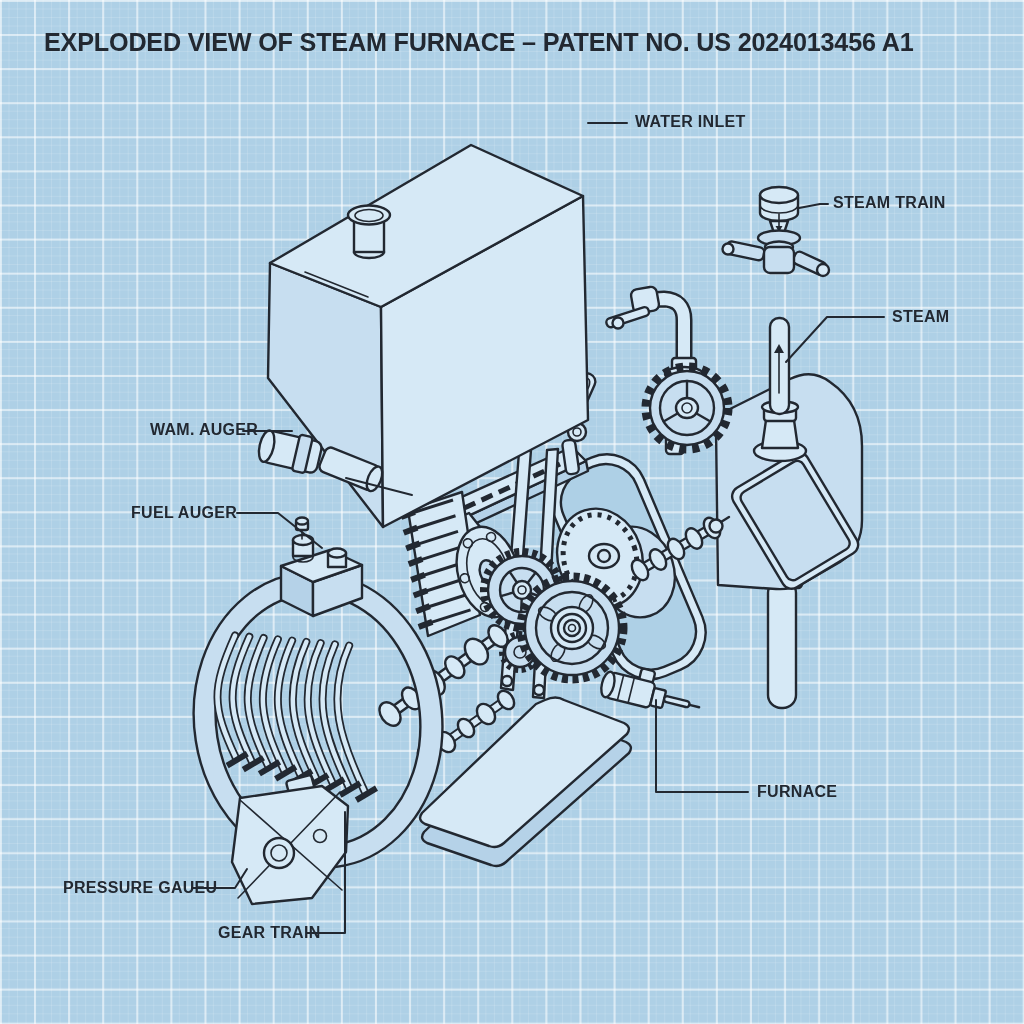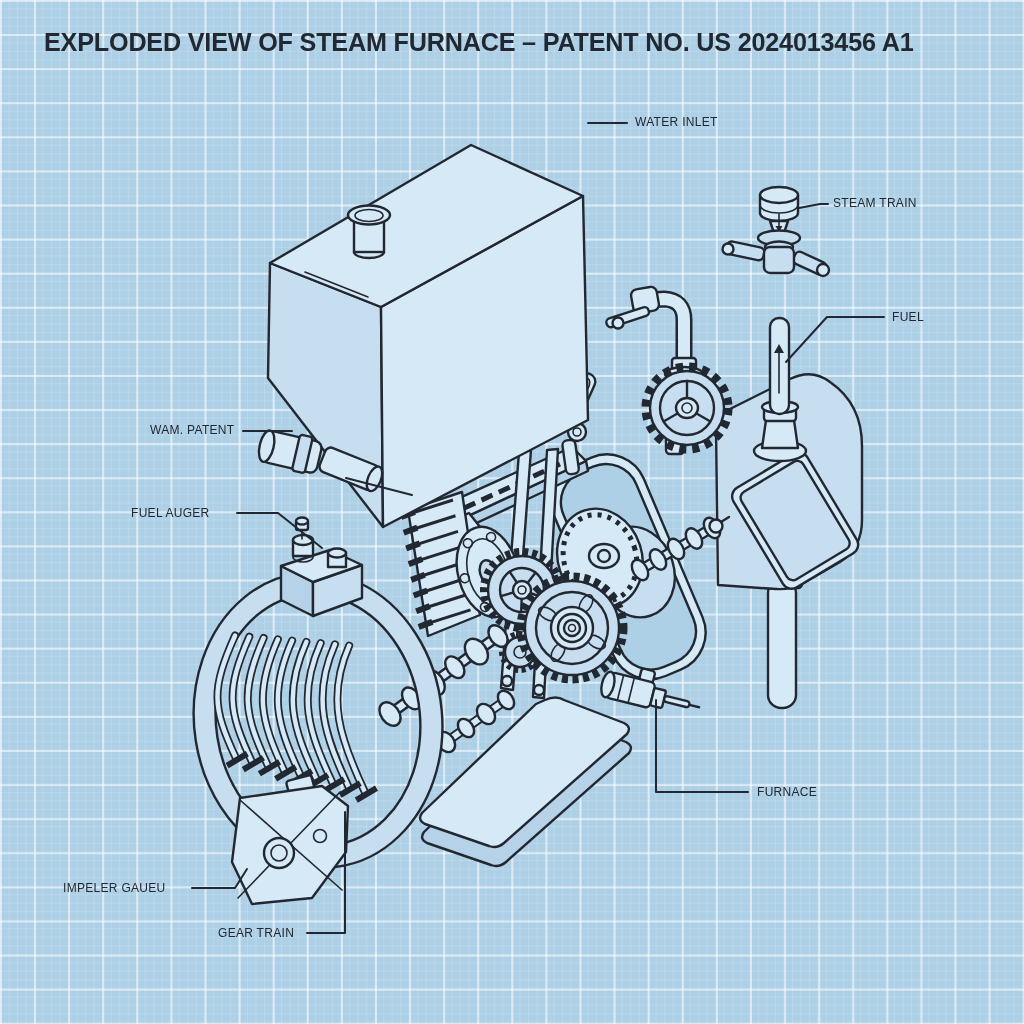--- a/index.html
+++ b/index.html
@@ -17,21 +17,21 @@
     background-size: 8.53px 8.53px, 8.53px 8.53px, 34.1px 34.1px, 34.1px 34.1px;
     font-family:"Liberation Sans", sans-serif;
   }
   .title{
     position:absolute; left:44px; top:27px; color:var(--ink);
     font-size:26.5px; font-weight:700; letter-spacing:-.2px; white-space:nowrap;
     transform:scaleX(.95); transform-origin:left top;
   }
   .lbl{
     position:absolute; transform:translateY(-50%);
-    font-size:12px; font-weight:400; letter-spacing:.3px; color:var(--ink); white-space:nowrap;
+    font-size:16px; font-weight:700; letter-spacing:.3px; color:var(--ink); white-space:nowrap;
   }
   svg{position:absolute;left:0;top:0;}
   .f1{fill:var(--fill);stroke:var(--ink);stroke-width:2.4;stroke-linejoin:round}
   .f2{fill:var(--fill_light);stroke:var(--ink);stroke-width:2.4;stroke-linejoin:round}
   .f3{fill:var(--fill_dark);stroke:var(--ink);stroke-width:2.4;stroke-linejoin:round}
   .ln{fill:none;stroke:var(--ink);stroke-width:2.4;stroke-linecap:round;stroke-linejoin:round}
   .thin{stroke-width:1.6}
   .ldr{fill:none;stroke:var(--ink);stroke-width:2;stroke-linecap:round;stroke-linejoin:round}
   .ol{fill:none;stroke:var(--ink);stroke-linecap:round}
   .il{fill:none;stroke:var(--fill_light);stroke-linecap:round}
@@ -355,19 +355,19 @@
       <path class="ldr" d="M237 513 L278 513 L322 548"></path>
       <path class="ldr" d="M748 792 L656 792 L656 700"></path>
       <path class="ldr" d="M192 888 L235 888 L247 869"></path>
       <path class="ldr" d="M307 933 L345 933 L345 812"></path>
     </g>
   </svg>
 
   <div class="title">EXPLODED VIEW OF STEAM FURNACE – PATENT NO. US 2024013456 A1</div>
   <div class="lbl" style="left:635px;top:122px">WATER INLET</div>
   <div class="lbl" style="left:833px;top:203px">STEAM TRAIN</div>
-  <div class="lbl" style="left:892px;top:317px">FUEL</div>
-  <div class="lbl" style="left:150px;top:430px">WAM. PATENT</div>
+  <div class="lbl" style="left:892px;top:317px">STEAM</div>
+  <div class="lbl" style="left:150px;top:430px">WAM. AUGER</div>
   <div class="lbl" style="left:131px;top:513px">FUEL AUGER</div>
   <div class="lbl" style="left:757px;top:792px">FURNACE</div>
-  <div class="lbl" style="left:63px;top:888px">IMPELER GAUEU</div>
+  <div class="lbl" style="left:63px;top:888px">PRESSURE GAUEU</div>
   <div class="lbl" style="left:218px;top:933px">GEAR TRAIN</div>
 </div>
 
 </body></html>

